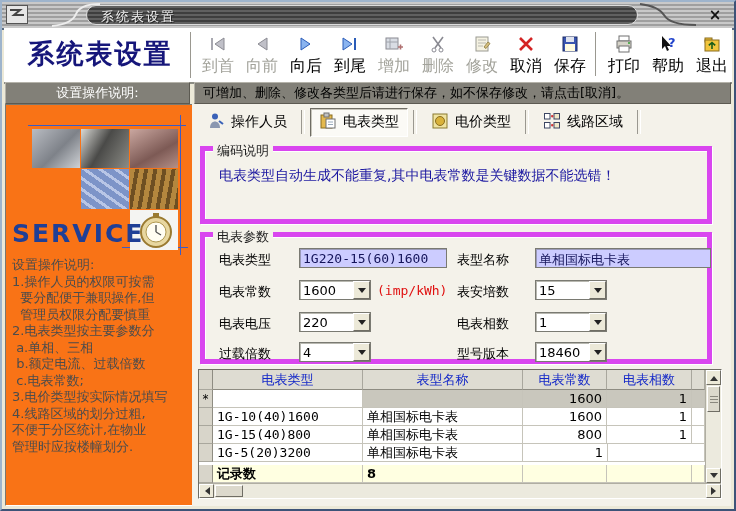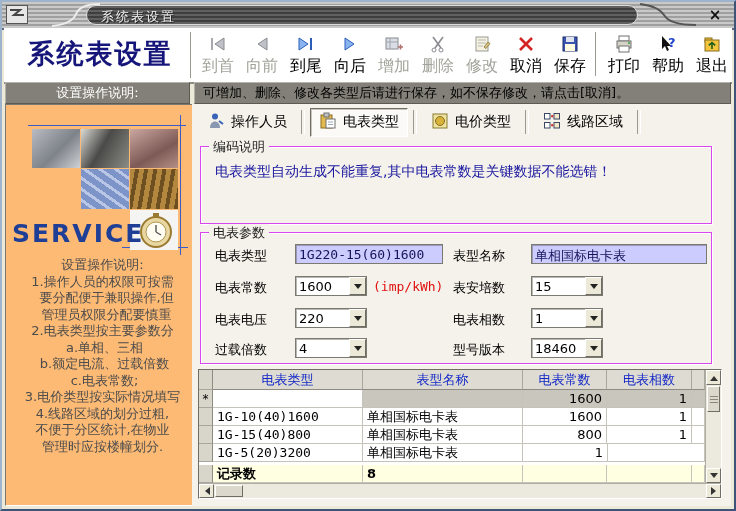--- a/index.html
+++ b/index.html
@@ -27,35 +27,35 @@
   .tbtn{width:44px;display:flex;flex-direction:column;align-items:center;justify-content:center;gap:1px;cursor:default;}
   .tbtn .ticon{height:22px;display:flex;align-items:center;justify-content:center;}
   .tbtn .tlabel{font-size:16px;color:#000;}
   .tbtn.disabled .tlabel{color:#a3a39b;}
   
   .graybar{position:absolute;top:80px;height:22px;background:#828078;display:flex;align-items:center;box-sizing:border-box;
     border:1px solid;border-color:#b5b3aa #5c5a52 #5c5a52 #b5b3aa;}
   .graybar.left{left:3px;width:185px;justify-content:center;color:#ffffff;font-size:13px;}
   .graybar.right{left:192px;right:3px;padding-left:8px;color:#000;font-size:13px;letter-spacing:0px;}
   
-  .sidebar{position:absolute;left:3px;top:102px;width:189px;bottom:3px;background:#fdba74;
-    border:1px solid;border-color:#7a7870 #fff #fff #7a7870;box-sizing:border-box;overflow:hidden;text-align:center;}
+  .sidebar{position:absolute;left:3px;top:102px;width:189px;bottom:3px;background:#f97316;
+    border:1px solid;border-color:#7a7870 #fff #fff #7a7870;box-sizing:border-box;overflow:hidden;}
   .tile{position:absolute;}
   .guide-h1{position:absolute;left:22px;top:20px;width:158px;height:1px;background:#3a5cc8;}
   .guide-v{position:absolute;left:174px;top:10px;width:1px;height:140px;background:#3a5cc8;}
   .guide-h2{position:absolute;left:116px;top:142px;width:66px;height:1px;background:#3a5cc8;}
   .service{position:absolute;left:6px;top:114px;font-size:25px;font-weight:bold;color:#1f3f96;letter-spacing:2px;}
   .instructions{position:absolute;left:6px;top:152px;right:0;font-size:13px;line-height:16.5px;color:#4c4c4c;white-space:pre;}
   
   .main{position:absolute;left:190px;right:3px;top:102px;bottom:3px;background:#f4f2ea;overflow:hidden;}
   .tabbar{position:absolute;left:6px;top:3px;height:30px;display:flex;align-items:center;}
   .tab{display:flex;align-items:center;gap:6px;padding:3px 8px;font-size:14px;color:#000;cursor:default;border:1px solid transparent;}
   .tab.active{border:1px solid;border-color:#6f6d64 #fff #fff #6f6d64;background:#fbfaf6;box-shadow:inset 1px 1px 0 #c8c6bc;}
   .tabsep{width:2px;height:24px;margin:0 5px;border-left:1px solid #9a9890;border-right:1px solid #fff;}
-  .groupbox{position:absolute;border:1px solid #d946ef;box-shadow:1px 1px 0 #ffffff inset, 1px 1px 0 #ffffff;box-sizing:border-box;}
+  .groupbox{position:absolute;border:5px solid #d946ef;box-shadow:1px 1px 0 #ffffff inset, 1px 1px 0 #ffffff;box-sizing:border-box;}
   .gb-legend{position:absolute;top:-9px;left:8px;background:#f4f2ea;padding:0 4px;font-size:13px;color:#1c1c1c;}
   .enc-line{position:absolute;left:14px;font-size:14px;color:#1a16a0;}
   
   .flabel{position:absolute;font-size:13px;color:#000;}
   .tfield{position:absolute;height:20px;background:#ccccff;border:1px solid #7a7a72;box-shadow:inset 1px 1px 0 #9a9ab8;
     box-sizing:border-box;font-size:13px;color:#14145a;padding:2px 3px;font-family:"DejaVu Sans Mono",monospace;overflow:hidden;white-space:nowrap;}
   .combo{position:absolute;height:20px;background:#fff;border:1px solid #7a7a72;box-shadow:inset 1px 1px 0 #b8b8b0;
     box-sizing:border-box;display:flex;align-items:center;}
   .combo .cval{flex:1;font-size:13px;color:#000;padding:0 3px;overflow:hidden;white-space:nowrap;}
   .combo .cbtn{width:15px;align-self:stretch;background:#ece9d8;border:1px solid;border-color:#fff #6f6d64 #6f6d64 #fff;
@@ -141,33 +141,33 @@
         <span class="ticon">
           <svg width="20" height="20">
               <path d="M15 4l-9 6 9 6z" fill="#c0c0c8" stroke="#8a8a92"></path>
             </svg>
           </span>
         <span class="tlabel">向前</span>
       </div>
       <div class="tbtn">
         <span class="ticon">
           <svg width="20" height="20">
+              <path d="M5 4l9 6-9 6z" fill="#8ab4f0" stroke="#2b5cb8"></path>
+            </svg>
+          </span>
+        <span class="tlabel">向后</span>
+      </div>
+      <div class="tbtn">
+        <span class="ticon">
+          <svg width="20" height="20">
               <path d="M3 4l9 6-9 6z" fill="#8ab4f0" stroke="#2b5cb8"></path>
               <rect x="14" y="4" width="2" height="12" fill="#2b5cb8"></rect>
             </svg>
           </span>
         <span class="tlabel">到尾</span>
-      </div>
-      <div class="tbtn">
-        <span class="ticon">
-          <svg width="20" height="20">
-              <path d="M5 4l9 6-9 6z" fill="#8ab4f0" stroke="#2b5cb8"></path>
-            </svg>
-          </span>
-        <span class="tlabel">向后</span>
       </div>
       <div class="tbtn disabled">
         <span class="ticon">
           <svg width="20" height="20">
               <rect x="2" y="4" width="12" height="11" fill="#d9dde4" stroke="#8a8a92"></rect>
               <path d="M2 8h12M6 4v11" stroke="#a0a4ac"></path>
               <path d="M14 13h5M16.5 10.5v5" stroke="#b07070" stroke-width="1.6"></path>
             </svg>
           </span>
         <span class="tlabel">增加</span>

